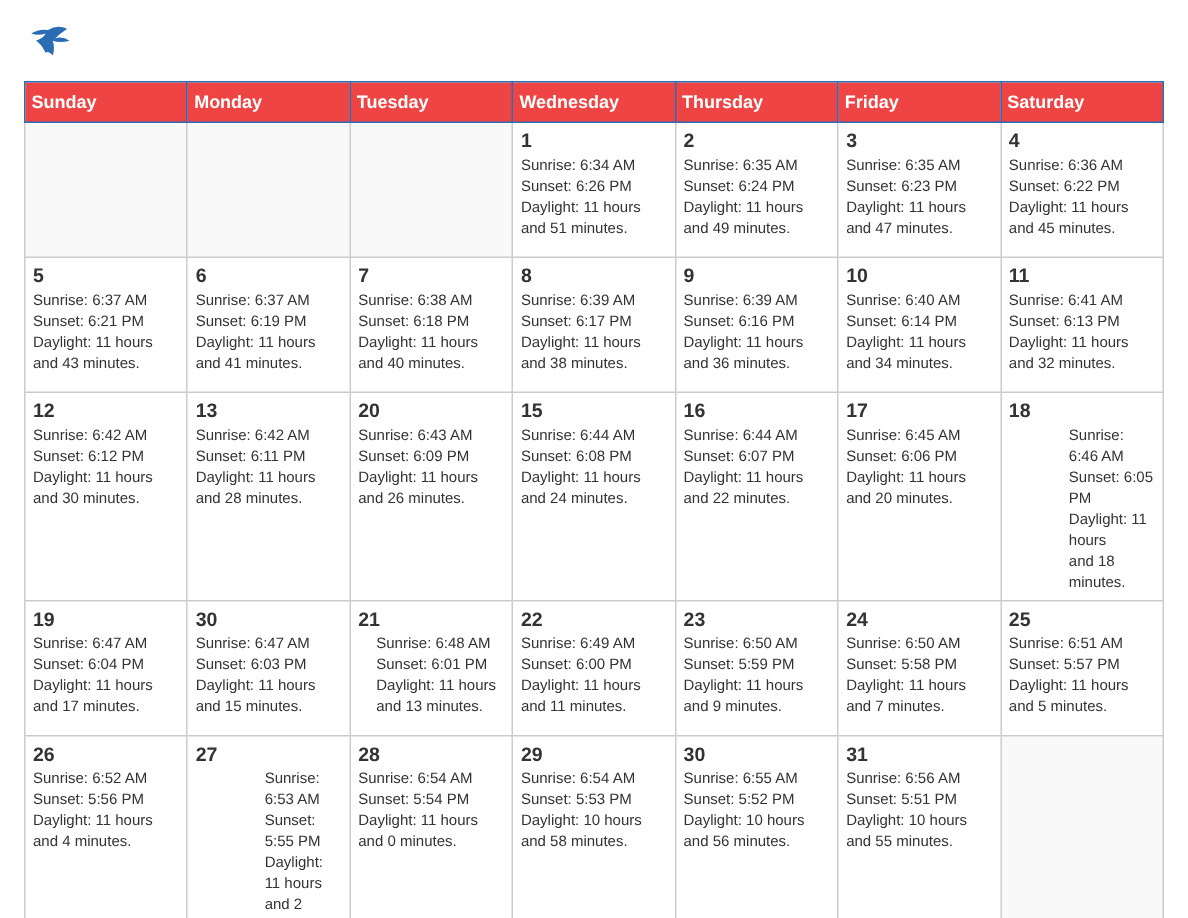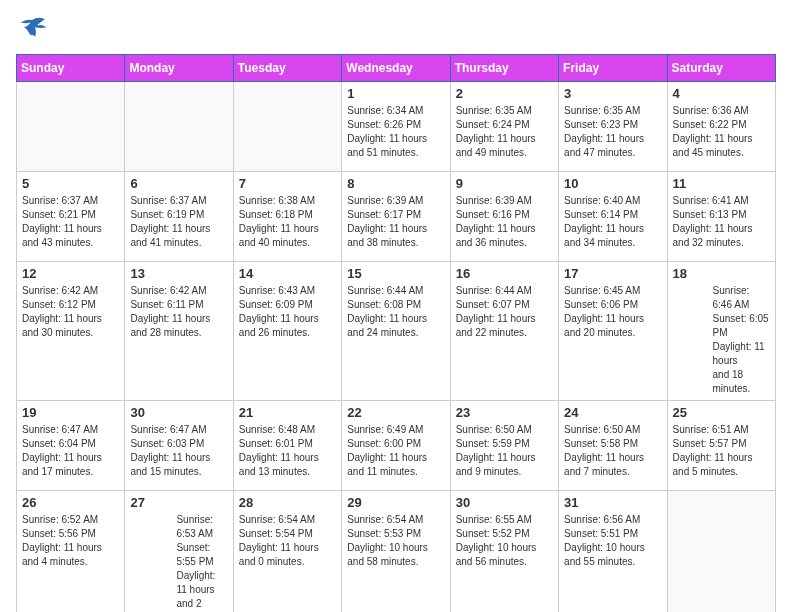--- a/index.html
+++ b/index.html
@@ -36,21 +36,21 @@
     .subtitle {
       font-size: 15px;
       color: #555;
     }
     table {
       width: 100%;
       border-collapse: collapse;
       font-size: 11px;
     }
     thead tr th {
-      background-color: #d946ef;
+      background-color: #ef4444;
       color: #fff;
       padding: 6px 4px;
       text-align: left;
       font-size: 12px;
       font-weight: bold;
       border: 1px solid #2a6db5;
     }
     tbody tr td {
       border: 1px solid #ccc;
       vertical-align: top;
@@ -197,21 +197,21 @@
 and 30 minutes.</div>
         </td>
         <td>
           <div class="day-num">13</div>
           <div class="day-info" style="white-space: pre-line;">Sunrise: 6:42 AM
 Sunset: 6:11 PM
 Daylight: 11 hours
 and 28 minutes.</div>
         </td>
         <td>
-          <div class="day-num">14</div>
+          <div class="day-num">20</div>
           <div class="day-info" style="white-space: pre-line;">Sunrise: 6:43 AM
 Sunset: 6:09 PM
 Daylight: 11 hours
 and 26 minutes.</div>
         </td>
         <td>
           <div class="day-num">15</div>
           <div class="day-info" style="white-space: pre-line;">Sunrise: 6:44 AM
 Sunset: 6:08 PM
 Daylight: 11 hours
@@ -249,21 +249,21 @@
         </td>
         <td>
           <div class="day-num">30</div>
           <div class="day-info" style="white-space: pre-line;">Sunrise: 6:47 AM
 Sunset: 6:03 PM
 Daylight: 11 hours
 and 15 minutes.</div>
         </td>
         <td>
           <div class="day-num">21</div>
-          <div class="day-info" style="white-space: pre-line;">Sunrise: 6:48 AM
+          <div class="day-info" style="white-space: pre-line; margin-left: 12px;">Sunrise: 6:48 AM
 Sunset: 6:01 PM
 Daylight: 11 hours
 and 13 minutes.</div>
         </td>
         <td>
           <div class="day-num">22</div>
           <div class="day-info" style="white-space: pre-line;">Sunrise: 6:49 AM
 Sunset: 6:00 PM
 Daylight: 11 hours
 and 11 minutes.</div>

